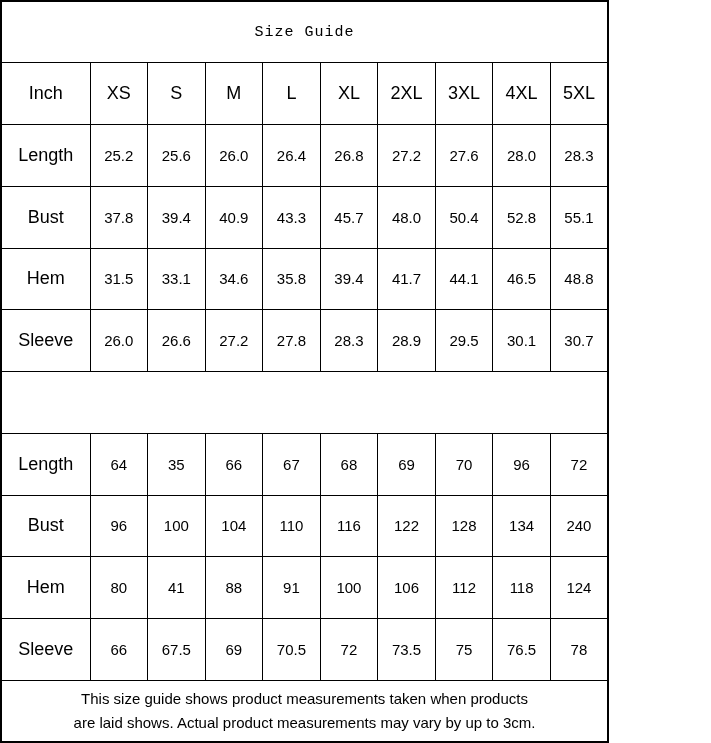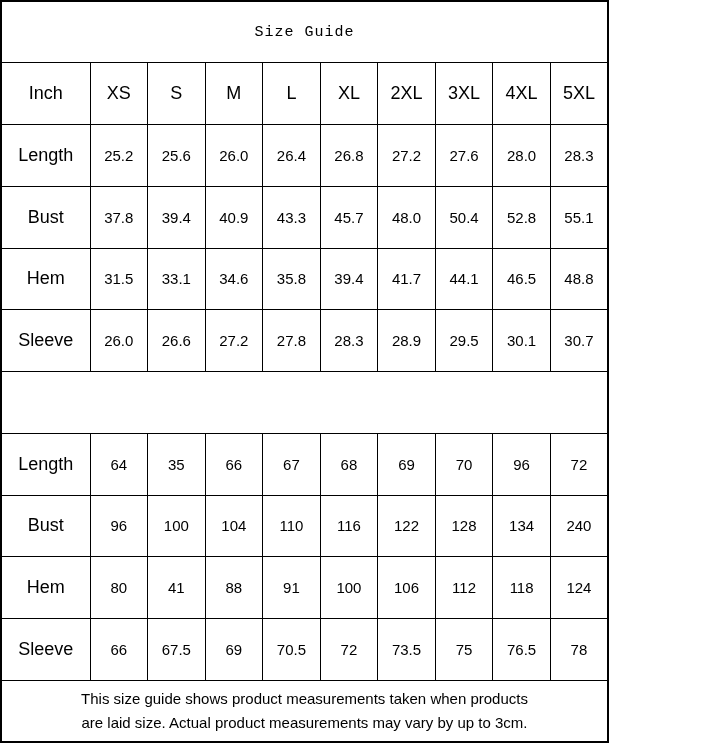--- a/index.html
+++ b/index.html
@@ -179,18 +179,18 @@
           <td>70.5</td>
           <td>72</td>
           <td>73.5</td>
           <td>75</td>
           <td>76.5</td>
           <td>78</td>
         </tr>
         <tr id="footer-row">
         <td colspan="10" class="footer-cell">
           <div>This size guide shows product measurements taken when products</div>
-          <div>are laid size. Actual product measurements may vary by up to 3cm.</div>
+          <div>are laid shows. Actual product measurements may vary by up to 3cm.</div>
         </td>
       </tr>
     </tbody>
   </table>
 </div>
 
 </body></html>

